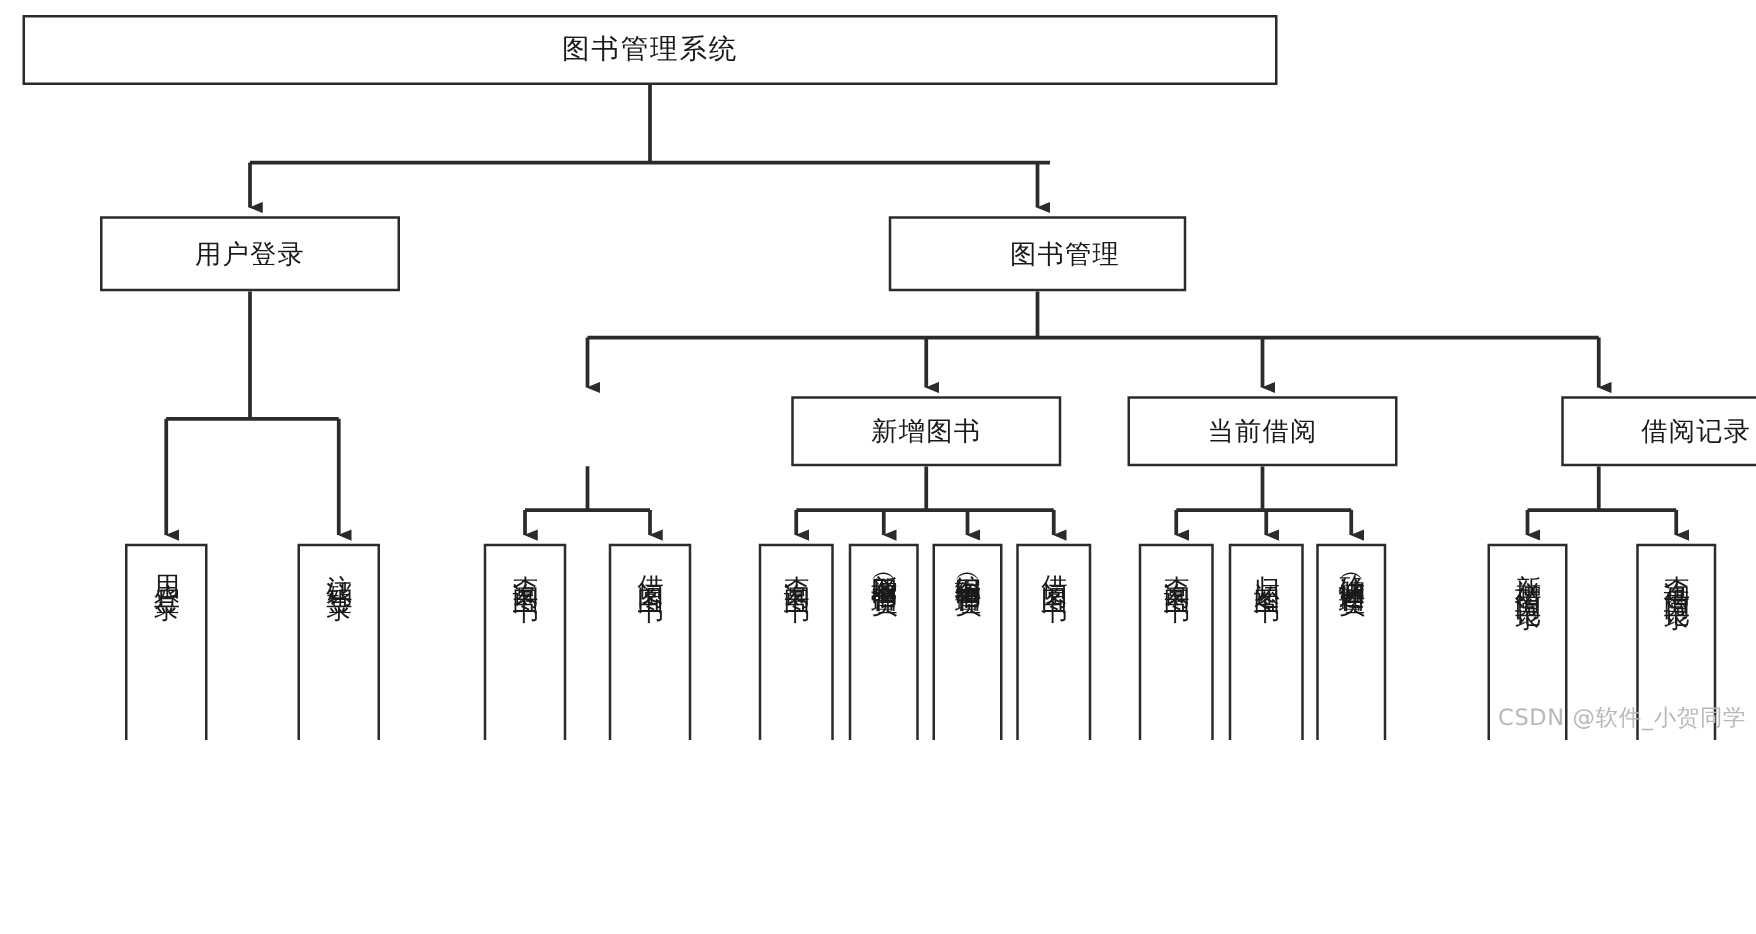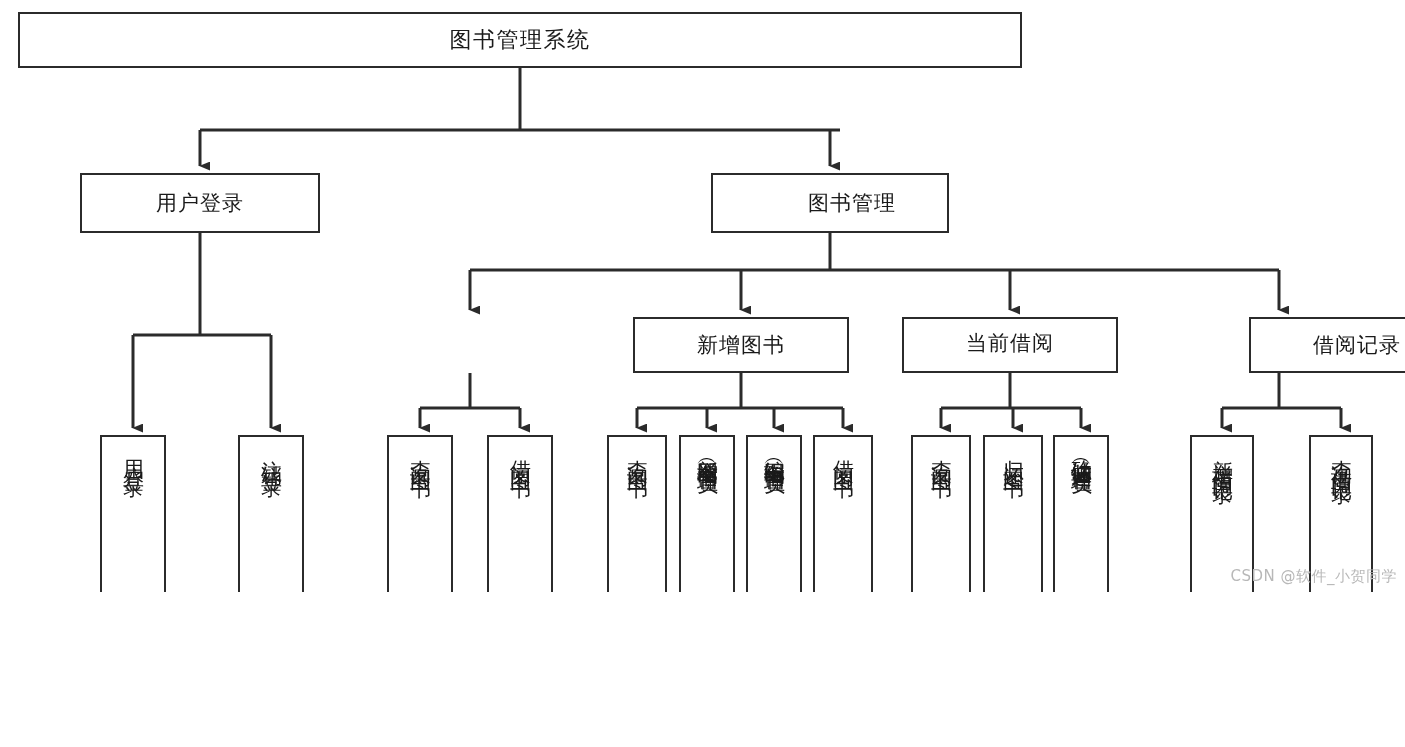--- a/index.html
+++ b/index.html
@@ -63,21 +63,21 @@
     text-orientation: upright;
     font-size: 21px;
     letter-spacing: 6px;
     line-height: 1;
     white-space: nowrap;
   }
   .watermark {
     position: absolute;
     right: 8px;
     bottom: 6px;
-    font-size: 15px;
+    font-size: 18px;
     color: #b8b8b8;
     letter-spacing: 0.5px;
     z-index: 5;
     white-space: nowrap;
   }
 </style>
 </head>
 <body>
 
 <div id="canvas">
@@ -142,21 +142,21 @@
 
   <div class="node horiz" style="left:711px; top:173px; width:238px; height:60px;padding-left:44px;">
     <span class="lbl">图书管理</span>
   </div>
 
 
   <div class="node horiz" style="left:633px; top:317px; width:216px; height:56px;">
     <span class="lbl">新增图书</span>
   </div>
 
-  <div class="node horiz" style="left:902px; top:317px; width:216px; height:56px;font-family:Liberation Mono, monospace;">
+  <div class="node horiz" style="left:902px; top:317px; width:216px; height:56px;">
     <span class="lbl">当前借阅</span>
   </div>
 
   <div class="node horiz" style="left:1213px; top:317px; width:216px; height:56px;margin-left:36px;">
     <span class="lbl">借阅记录</span>
   </div>
 
   <div class="node vert" style="left:100px; top:435px; width:66px; height:298px;">
     <span class="lbl">用户登录</span>
   </div>

